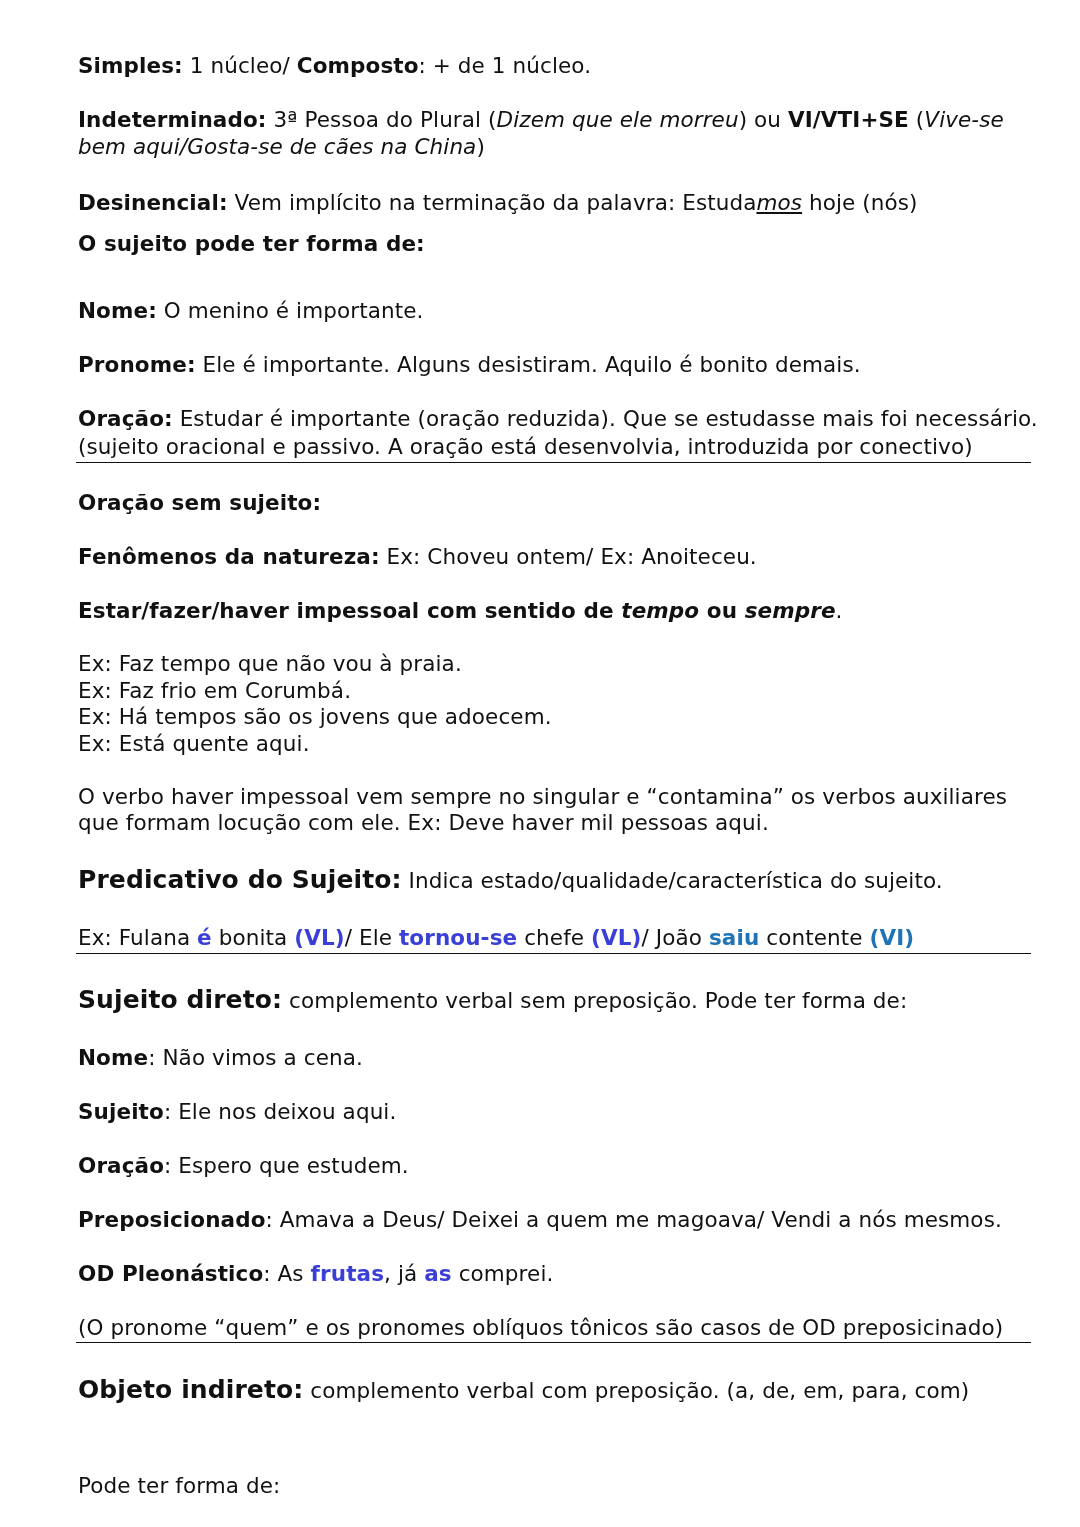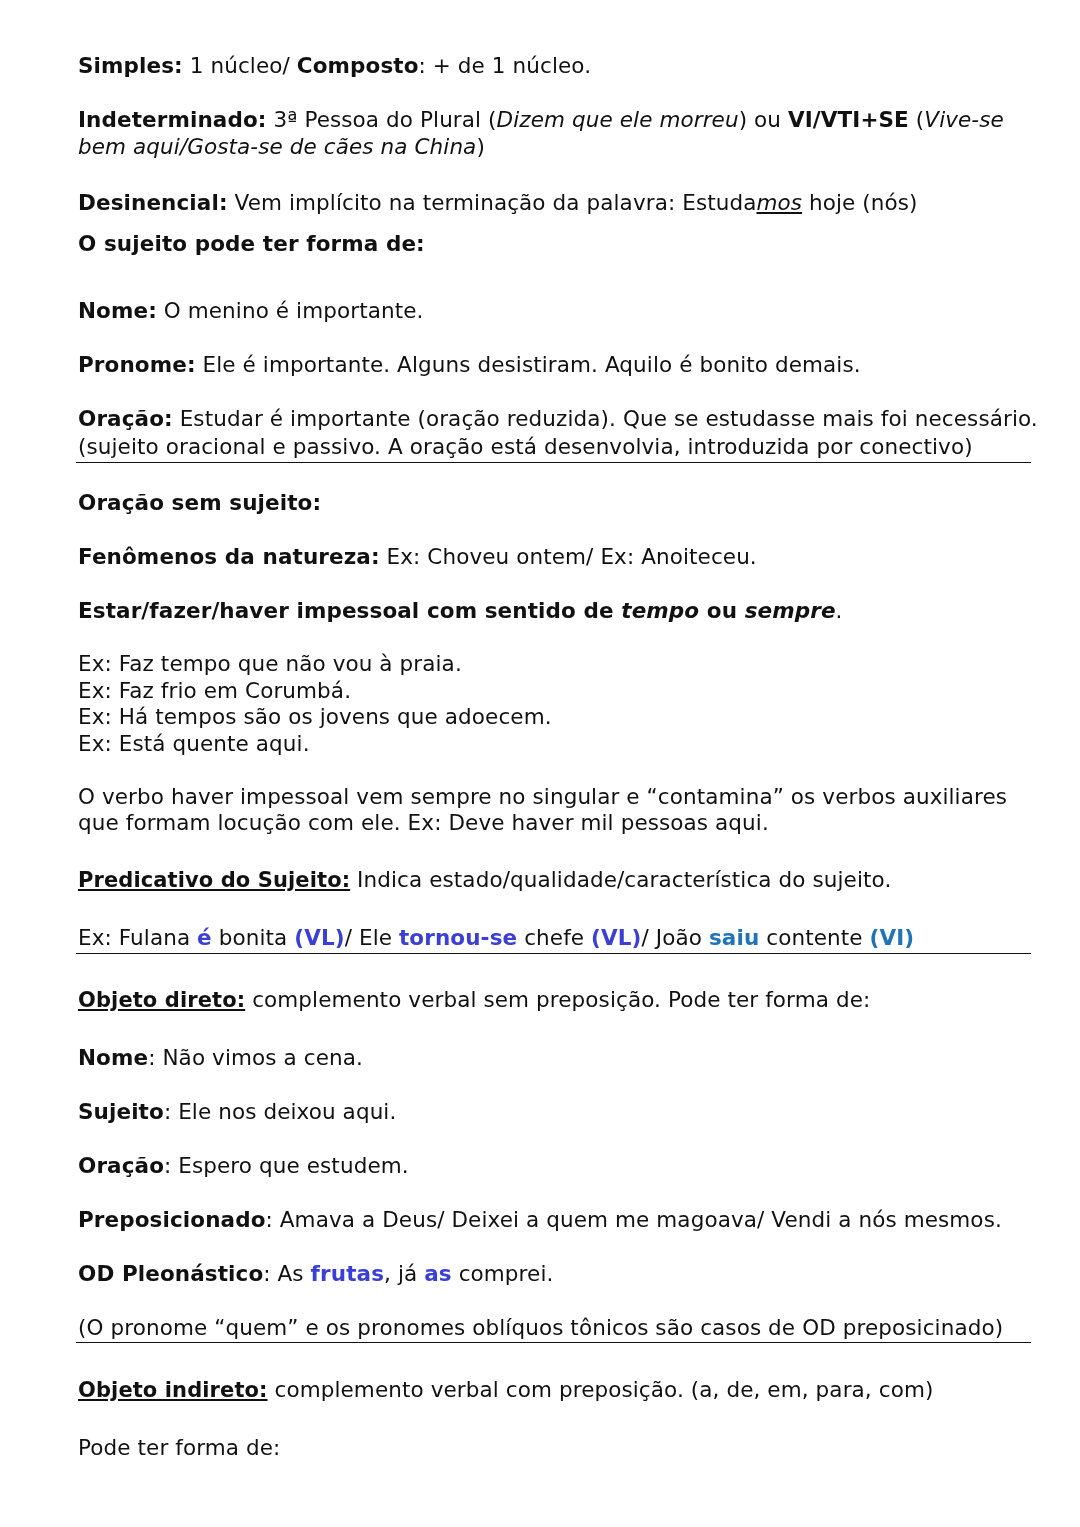--- a/index.html
+++ b/index.html
@@ -19,21 +19,21 @@
     line-height: 27px;
     white-space: nowrap;
     letter-spacing: 0.1px;
   }
   .wrap { white-space: normal; width: 954px; }
   .b { font-weight: bold; }
   .i { font-style: italic; }
   .u { text-decoration: underline; }
   .blue { color: #3a3fd6; font-weight: bold; }
   .teal { color: #1f73b7; font-weight: bold; }
-  .big { font-size: 21px; font-weight: bold; text-decoration: underline; }
+  .big { font-size: 25px; font-weight: bold; }
   .rule {
     position: absolute;
     left: 76px;
     width: 955px;
     height: 0;
     border-top: 1.6px solid #111111;
   }
 </style>
 </head>
 <body>
@@ -87,21 +87,21 @@
 
   <div class="line" style="top:862px; line-height:36px">
     <span class="big">Predicativo do Sujeito:</span><span> Indica estado/qualidade/característica do sujeito.</span>
   </div>
 
   <div class="line" style="top:924px">
     <span>Ex: Fulana </span><span class="blue">é</span><span> bonita </span><span class="blue">(VL)</span><span>/ Ele </span><span class="blue">tornou-se</span><span> chefe </span><span class="blue">(VL)</span><span>/ João </span><span class="teal">saiu</span><span> contente </span><span class="teal">(VI)</span>
   </div>
 
   <div class="line" style="top:982px; line-height:36px">
-    <span class="big">Objeto direto:</span><span> complemento verbal sem preposição. Pode ter forma de:</span>
+    <span class="big">Sujeito direto:</span><span> complemento verbal sem preposição. Pode ter forma de:</span>
   </div>
 
   <div class="line" style="top:1044px">
     <span class="b">Nome</span><span>: Não vimos a cena.</span>
   </div>
   <div class="line" style="top:1098px">
     <span class="b">Sujeito</span><span>: Ele nos deixou aqui.</span>
   </div>
   <div class="line" style="top:1152px">
     <span class="b">Oração</span><span>: Espero que estudem.</span>
@@ -112,18 +112,18 @@
   <div class="line" style="top:1260px">
     <span class="b">OD Pleonástico</span><span>: As </span><span class="blue">frutas</span><span>, já </span><span class="blue">as</span><span> comprei.</span>
   </div>
 
   <div class="line" style="top:1314px">(O pronome “quem” e os pronomes oblíquos tônicos são casos de OD preposicinado)</div>
 
   <div class="line" style="top:1372px; line-height:36px">
     <span class="big">Objeto indireto:</span><span> complemento verbal com preposição. (a, de, em, para, com)</span>
   </div>
 
-  <div class="line" style="top:1434px">Pode ter forma de:</div>
+  <div class="line" style="top:1472px">Pode ter forma de:</div>
 </div>
 
 <div class="rule" style="top:462px"></div>
 <div class="rule" style="top:953px"></div>
 <div class="rule" style="top:1342px"></div>
 
 </body></html>

